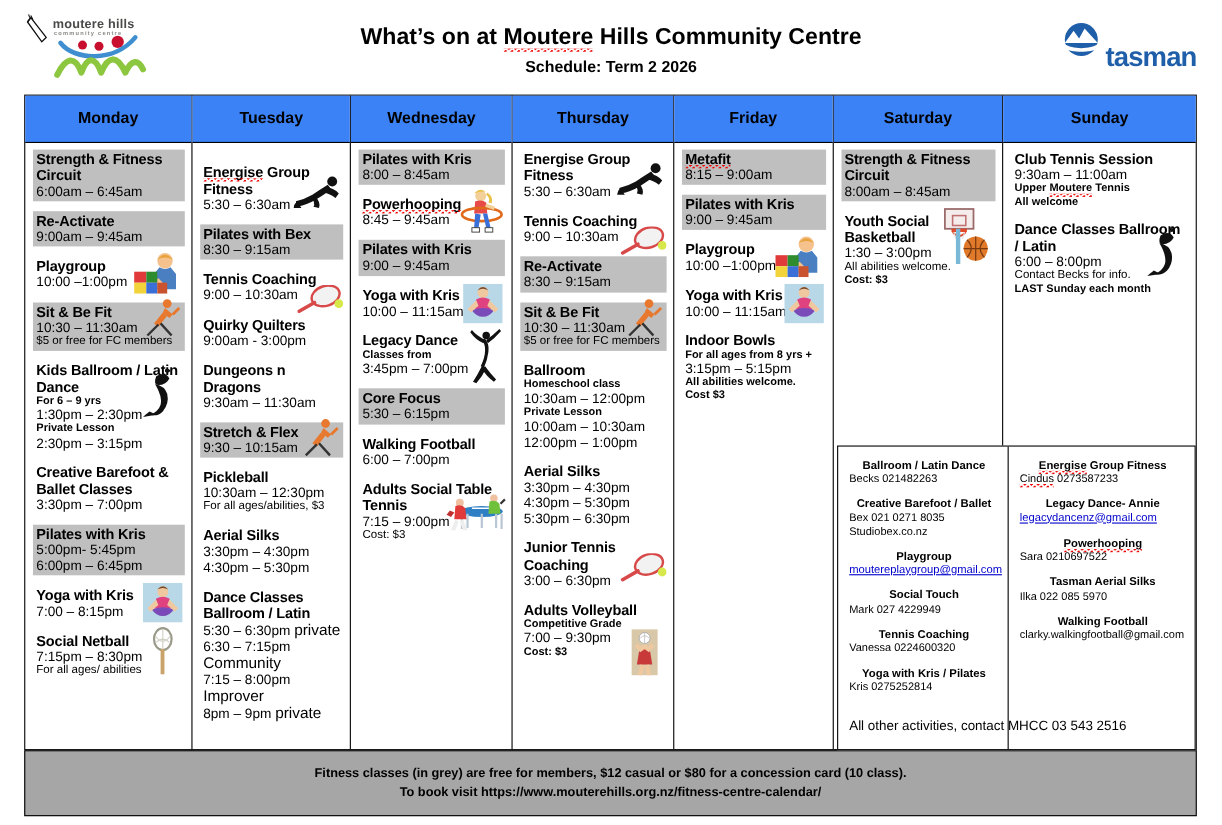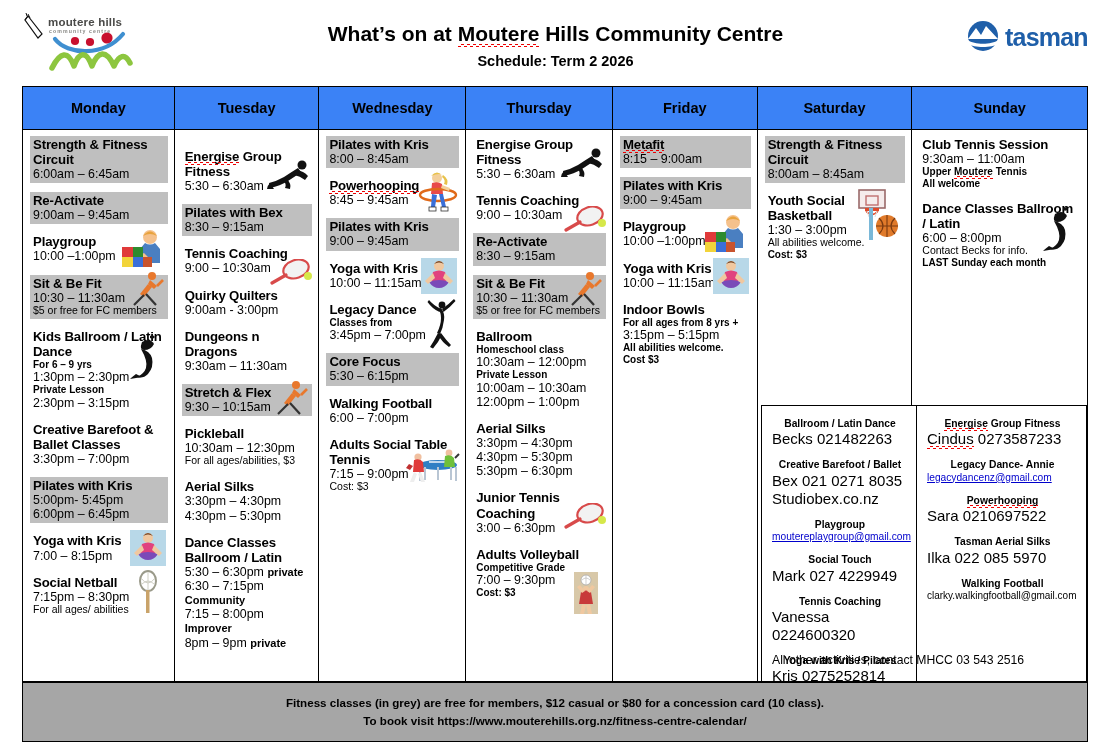--- a/index.html
+++ b/index.html
@@ -37,21 +37,21 @@
   }
   .pen {
     position: absolute; left: 0px; top: 4px;
     width: 26px; height: 30px;
   }
   .logo-right {
     position: absolute; right: 18px; top: 16px;
     width: 130px; height: 52px;
   }
   .tdc-word {
-    position: absolute; left: 42px; top: 9px;
+    position: absolute; left: 42px; top: 24px;
     font-size: 25px; font-weight: bold; color: #1f5fa9;
     letter-spacing: -0.8px; line-height: 25px;
   }
   .tdc-sub {
     position: absolute; left: 45px; top: 32px;
     font-size: 8.3px; color: #1f5fa9; letter-spacing: 1.1px; margin-top: 44px;
   }
   .title {
     position: absolute; left: 0; top: 22px; width: 1111px;
     text-align: center;
@@ -122,21 +122,21 @@
     font-size: 13.2px; font-weight: bold; color: #000;
     letter-spacing: -0.15px;
   }
   .ev .tm {
     font-size: 12.4px; color: #000;
   }
   .ev .nt {
     font-size: 10px; color: #000; font-weight: bold;
   }
   .ev .nt.reg { font-weight: normal; font-size: 10.5px; }
-  .ev .tm .sfx { font-size: 11px; font-weight: bold; }
+  .ev .tm .sfx { font-size: 14px; font-weight: normal; }
 
   .icon {
     position: absolute;
     pointer-events: none;
   }
 
   
   .contactbox {
     position: absolute; left: 761px; top: 405px;
     width: 326px; height: 277px;
@@ -146,21 +146,21 @@
     z-index: 5;
   }
   .cc {
     padding: 12px 8px 6px 10px;
     position: relative;
   }
   .cc.left { width: 155px; border-right: 1.5px solid #000; }
   .cc.right { width: 169px; }
   .centry { margin-bottom: 11px; line-height: 1.2; }
   .centry .cn { font-size: 10.3px; font-weight: bold; color: #000; text-align: center; }
-  .centry .cv { font-size: 15px; color: #000; }
+  .centry .cv { font-size: 10px; color: #000; }
   .centry .cv.link {
     color: #0000cc; text-decoration: underline; font-size: 10.2px;
   }
   .centry .cv.tiny { font-size: 10px; }
   .allother {
     position: absolute; left: 10px; bottom: 14px;
     font-size: 12.2px; color: #000; white-space: nowrap;
   }
 
   

